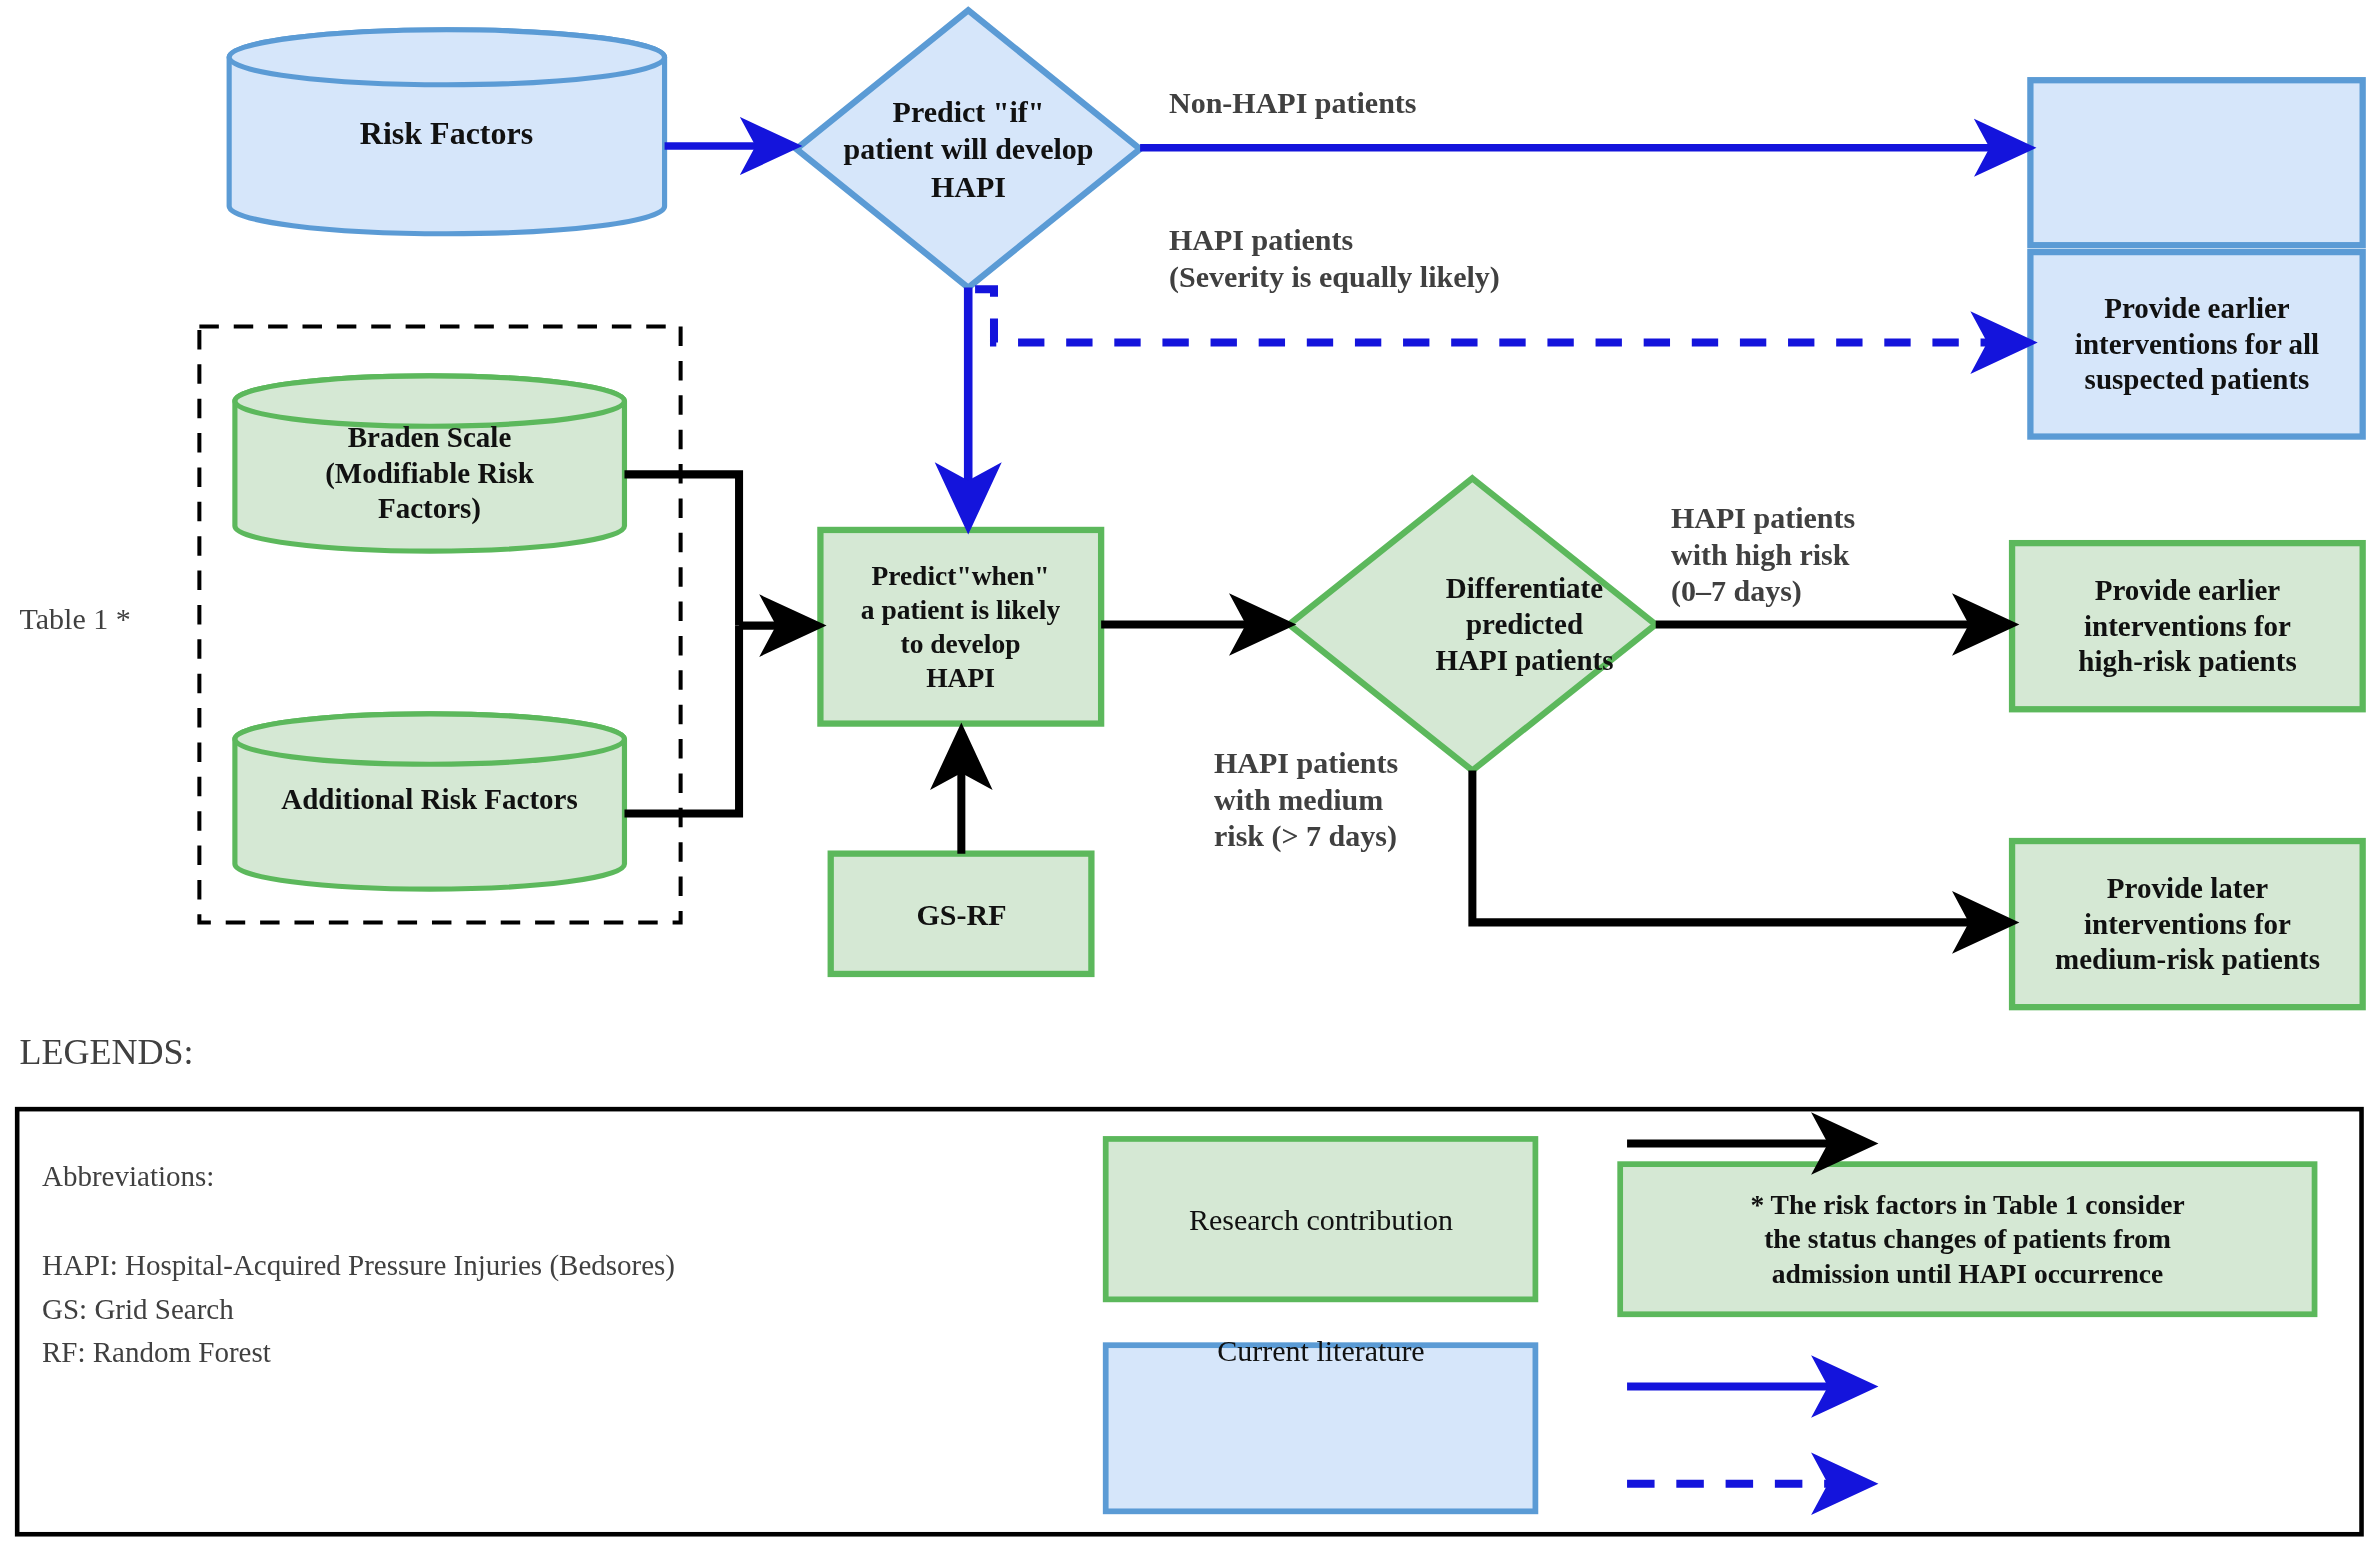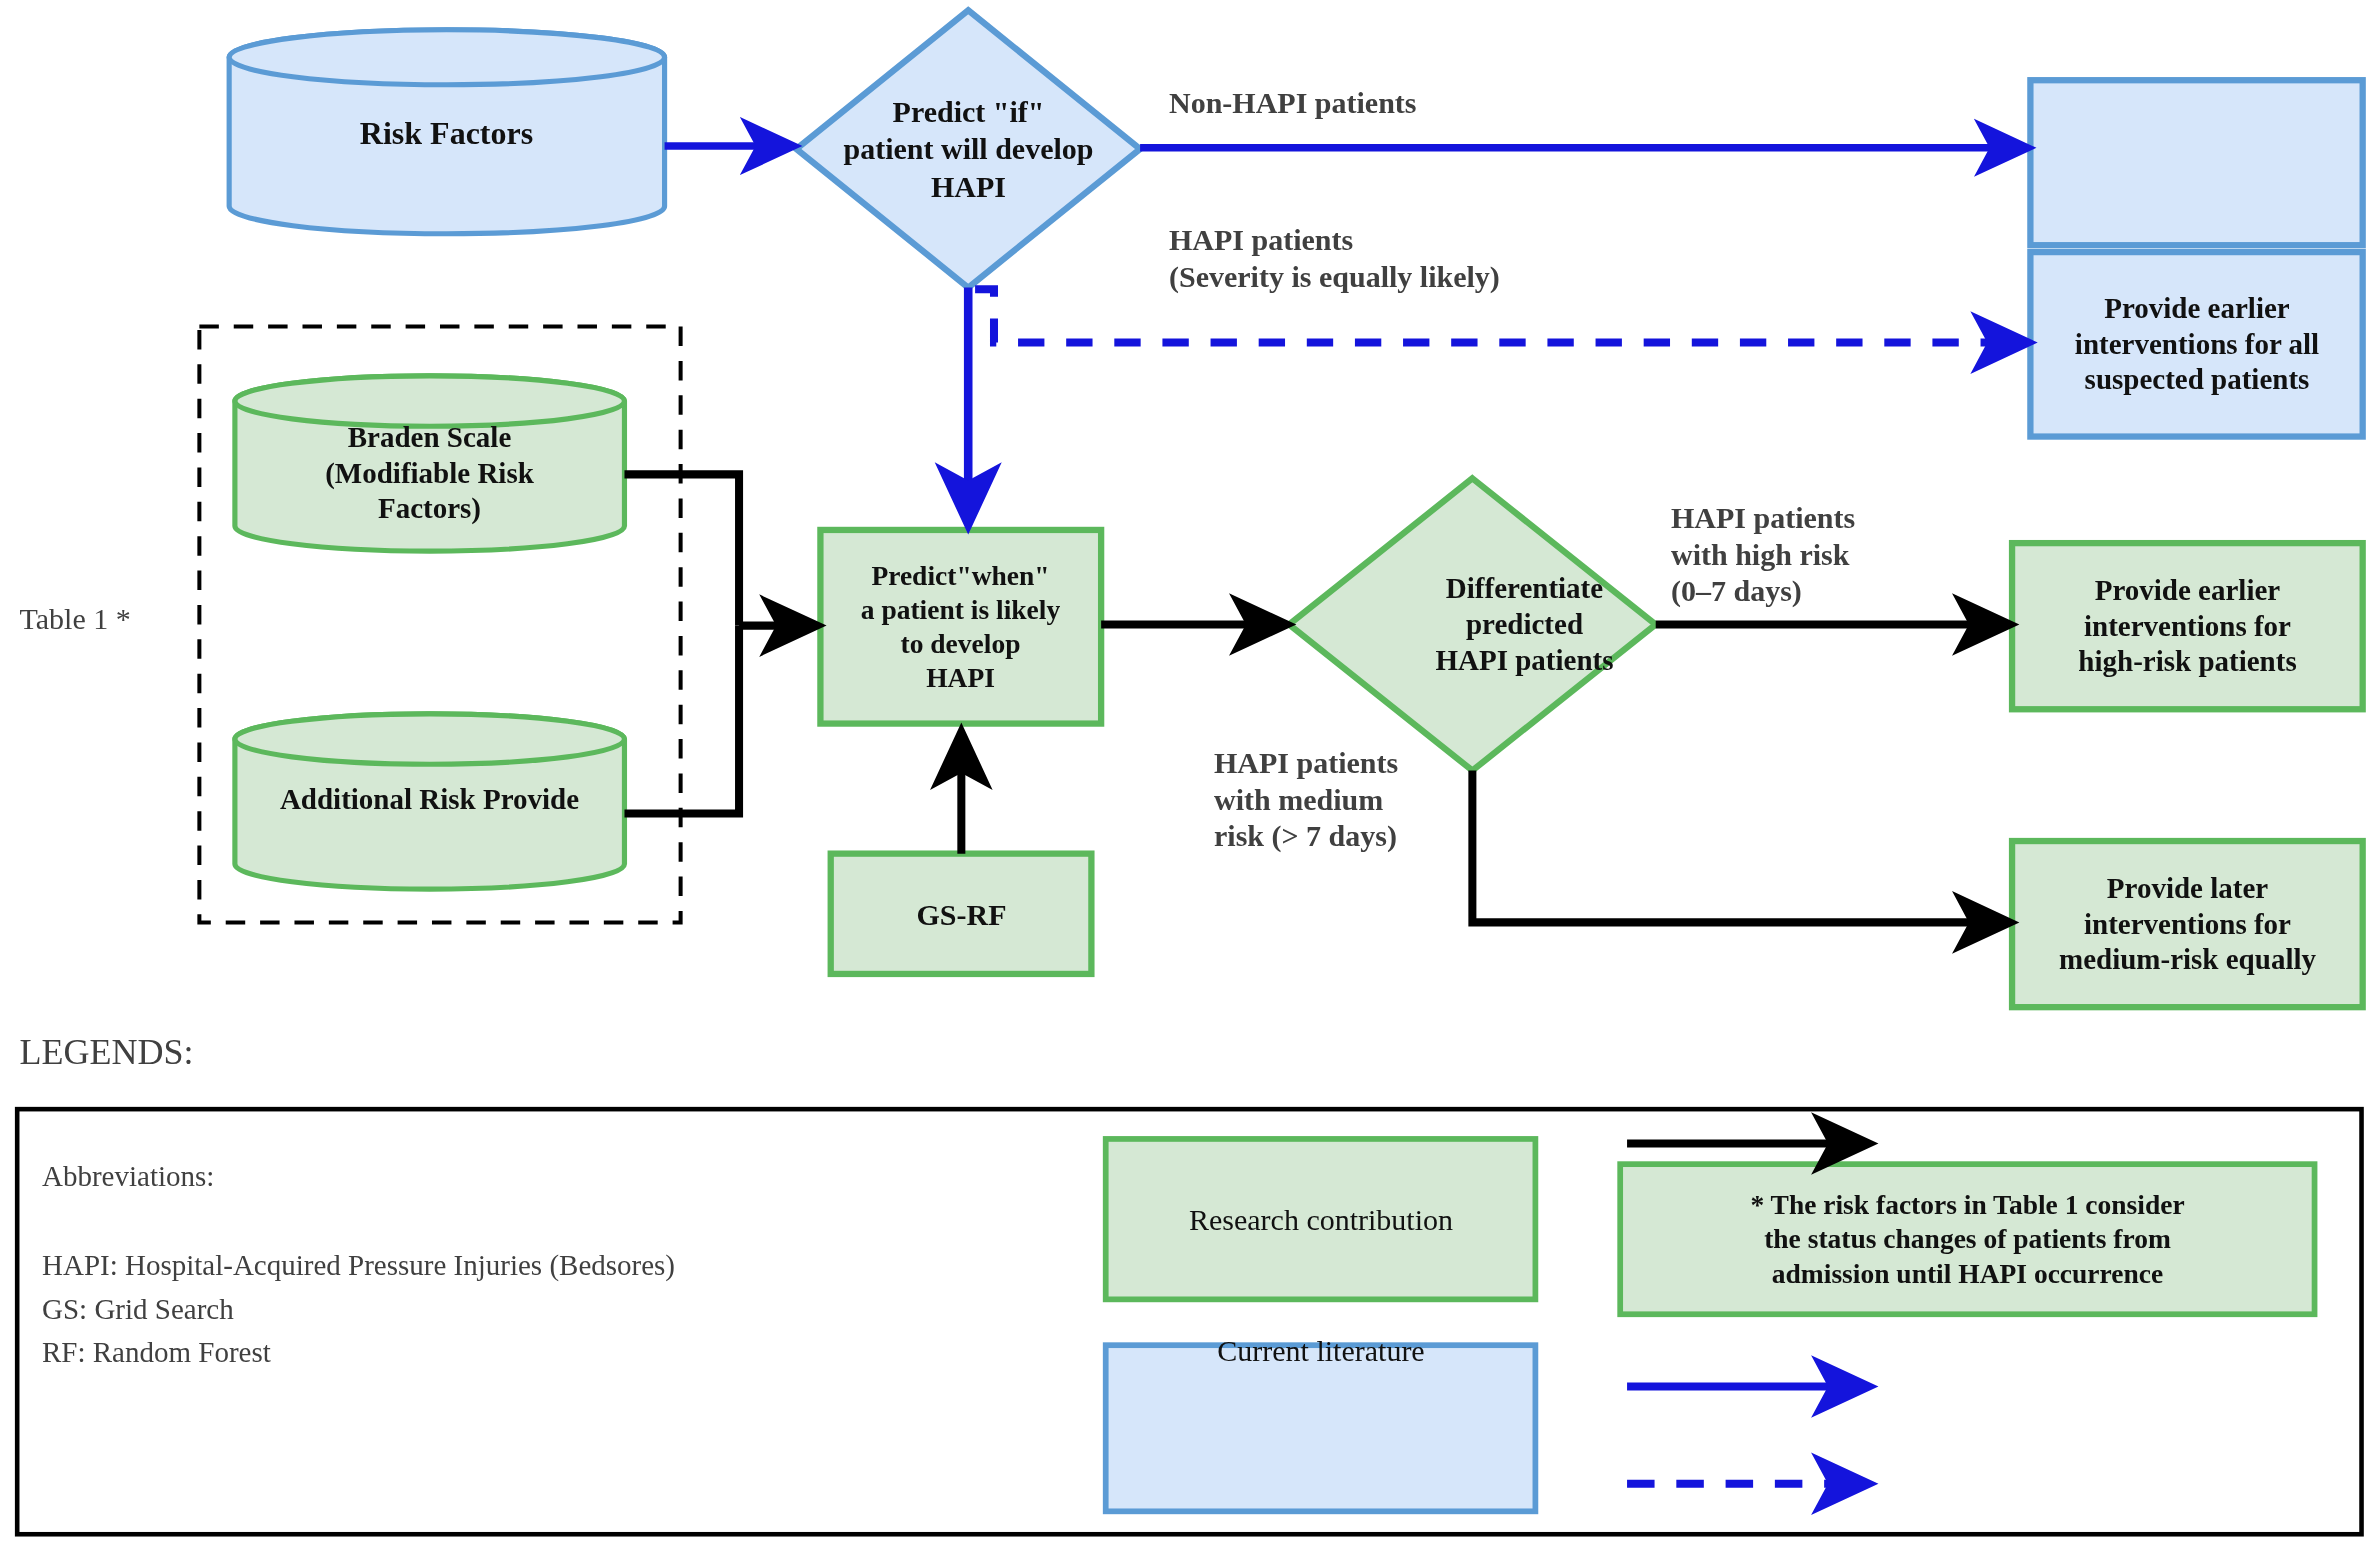--- a/index.html
+++ b/index.html
@@ -111,21 +111,21 @@
 suspected patients</span>
     </div>
 
 <div class="node-text" style="left:236px;top:416px;width:387px;height:115px;font-size:29px;">
   <span>Braden Scale
 (Modifiable Risk
 Factors)</span>
     </div>
 
 <div class="node-text" style="left:236px;top:761px;width:387px;height:78px;font-size:29px;">
-  <span>Additional Risk Provide</span>
+  <span>Additional Risk Factors</span>
     </div>
 
 <div class="node-text" style="left:826px;top:536px;width:269px;height:182px;font-size:27.5px;">
   <span>Predict"when"
 a patient is likely
 to develop
 HAPI</span>
     </div>
 
 <div class="node-text" style="left:837px;top:860px;width:249px;height:109px;font-size:30px;">
@@ -140,21 +140,21 @@
 
 <div class="node-text" style="left:2019px;top:549px;width:337px;height:155px;font-size:29px;">
   <span>Provide earlier
 interventions for
 high-risk patients</span>
     </div>
 
 <div class="node-text" style="left:2019px;top:847px;width:337px;height:155px;font-size:29px;">
   <span>Provide later
 interventions for
-medium-risk equally</span>
+medium-risk patients</span>
     </div>
 
 <div class="lbl left" style="left:1169px;top:85px;width:493px;font-size:30px;white-space:pre-line;">Non-HAPI patients</div>
 
 <div class="lbl left" style="left:1169px;top:222px;width:607px;font-size:30px;white-space:pre-line;">HAPI patients
 (Severity is equally likely)</div>
 
 <div class="lbl left" style="left:1671px;top:500px;width:355px;font-size:30px;white-space:pre-line;">HAPI patients
 with high risk
 (0–7 days)</div>

